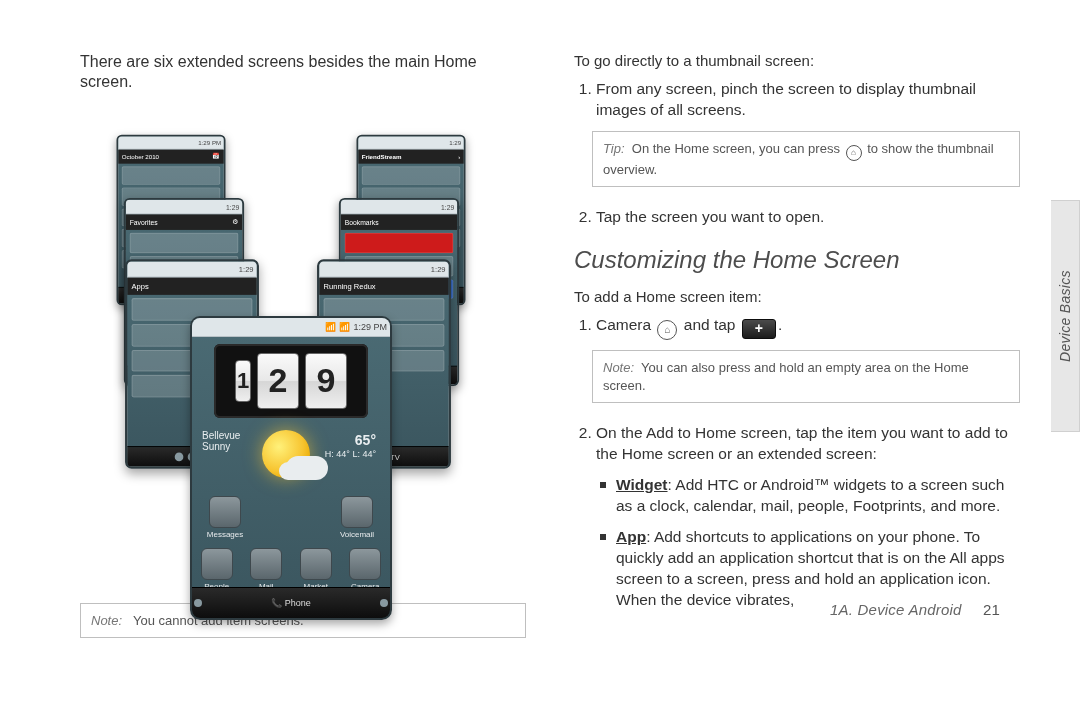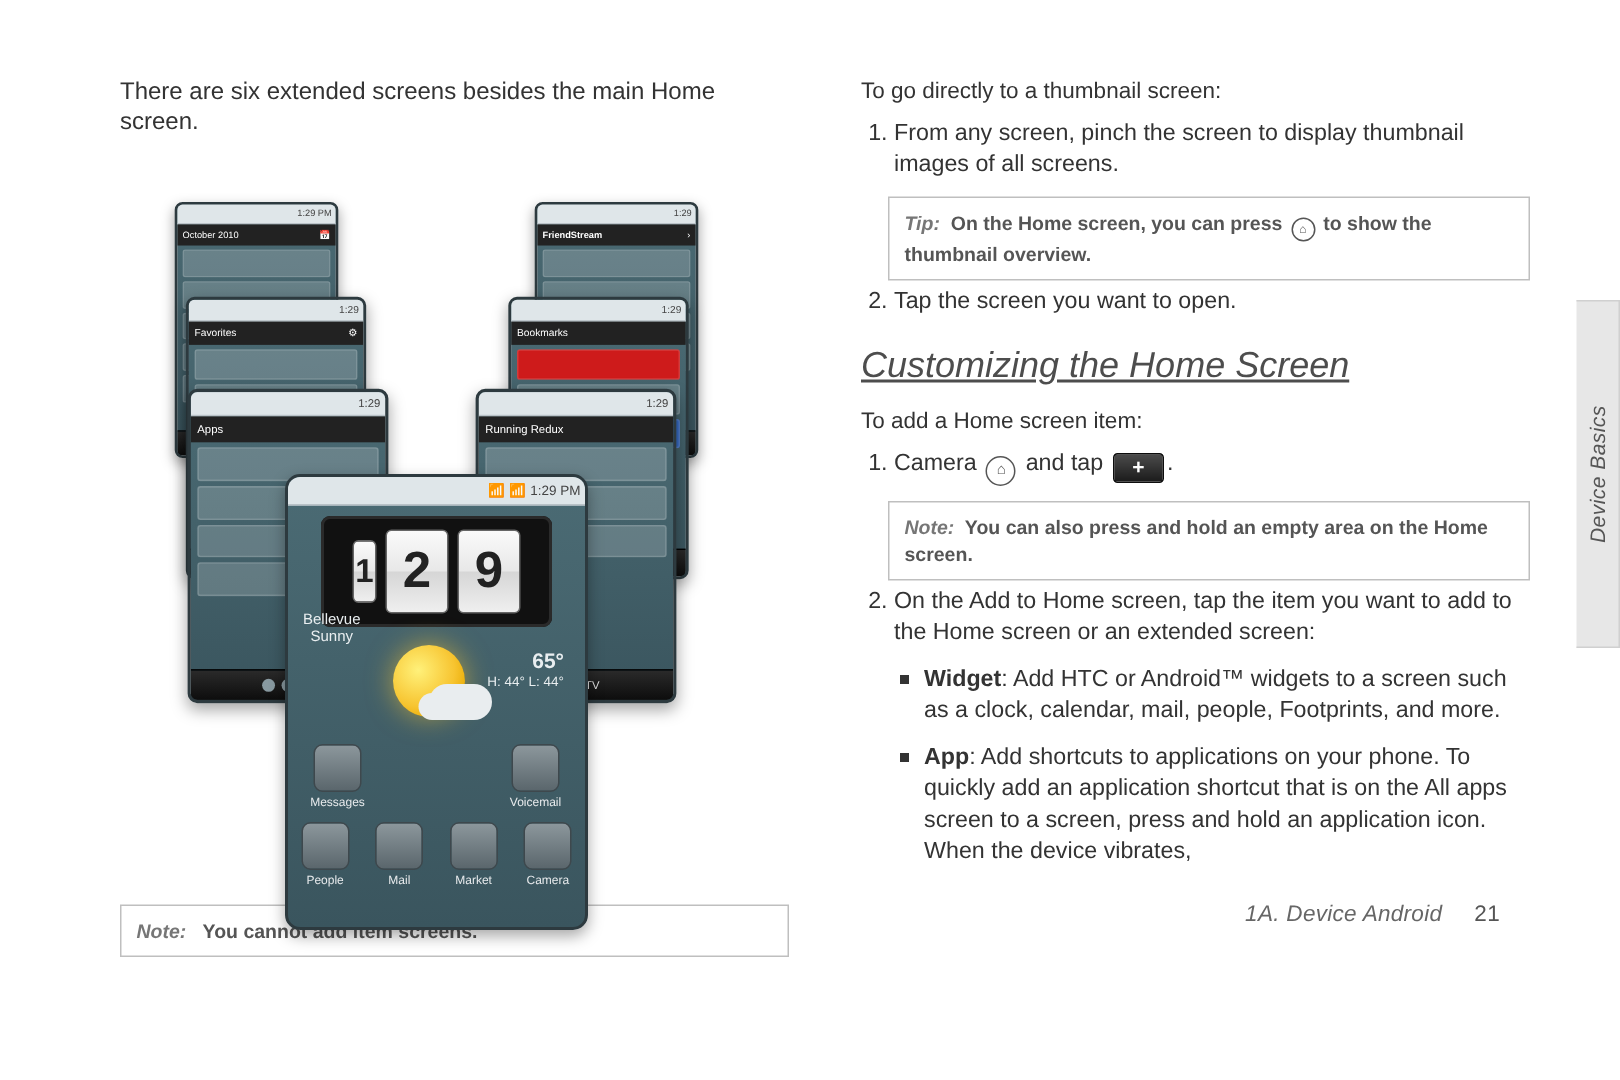--- a/index.html
+++ b/index.html
@@ -137,21 +137,21 @@
     box-shadow: 0 0 18px rgba(247,196,48,.6);
   }
   .weather-icon::after{
     content:"";
     position:absolute; left:24px; top:26px; width:42px; height:24px;
     border-radius:14px;
     background:#e9edef;
     box-shadow:-10px 3px 0 -3px #e9edef;
   }
   .city-label{
-    position:absolute; top:72px; left:10px; color:#e9eef0; font-size:10px;text-align:center;
+    position:absolute; top:94px; left:10px; color:#e9eef0; font-size:10px;
   }
   .temp-label{
     position:absolute; top:96px; right:14px; color:#e9eef0; font-size:9px;
     text-align:right; line-height:1.2;
   }
   .approw{
     position:absolute; left:0; right:0;
     display:flex; justify-content:space-around;
     font-size:8px; color:#e7eaec;
   }
@@ -172,25 +172,24 @@
     background: rgba(255,255,255,.18);
     border:1px solid rgba(255,255,255,.15);
   }
   .mini-red{background:#ce1b1b !important}
   .mini-blue{background:#3467c0 !important}
 
   
   .callout {
     border: 1px solid #bfbfbf;
     padding: 8px 10px 8px 10px;
-    margin: 10px 0 4px 0;
+    margin: 10px 0 20px 0;
     font-size: 13px;
     line-height: 1.35;
     color: #555;
-    font-weight: bold;
   }
   .callout .lead {
     font-style: italic;
     color: #767676;
   }
   .callout .after-lead { font-style: normal; color:#555; }
 
   .subhead {
     font-size: 15px;
     color: #333;
@@ -205,21 +204,20 @@
     line-height: 1.35;
     margin-bottom: 8px;
     color:#333;
   }
   h2.section {
     font-style: italic;
     font-weight: normal;
     color: #4d4d4d;
     font-size: 24px;
     margin: 18px 0 14px 0;
-    text-decoration: underline;
   }
 
   .inline-icon{
     display:inline-flex;
     align-items:center; justify-content:center;
     width:18px; height:18px;
     border-radius:50%;
     border:1.5px solid #555;
     font-size:10px;
     line-height:1;
@@ -246,21 +244,21 @@
     margin-bottom:10px;
     list-style: none;
     position:relative;
     color:#333;
   }
   .bullets li::before{
     content:"";
     position:absolute; left:-16px; top:7px;
     width:6px; height:6px; background:#333;
   }
-  .term{font-weight:bold;}
+  .term{font-weight:bold;text-decoration:underline;}
 
   
   .side-tab{
     position:absolute;
     right:0; top:200px;
     width:28px; height:230px;
     background:#e7e7e7;
     border:1px solid #d0d0d0;
     border-right:none;
     writing-mode: vertical-rl;
@@ -451,20 +449,25 @@
               <div class="app"><div class="ico" style="opacity:.0"></div><span></span></div>
               <div class="app"><div class="ico"></div><span>Voicemail</span></div>
             </div>
             <div class="approw r2">
               <div class="app"><div class="ico"></div><span>People</span></div>
               <div class="app"><div class="ico"></div><span>Mail</span></div>
               <div class="app"><div class="ico"></div><span>Market</span></div>
               <div class="app"><div class="ico"></div><span>Camera</span></div>
             </div>
           </div>
+          <div class="dock">
+            <span class="pill" style="margin-right:auto"></span>
+            <span>📞 Phone</span>
+            <span class="pill" style="margin-left:auto"></span>
+          </div>
         </div>
       </div>
 
       <div class="callout">
         <span class="lead">Note:</span>
         &nbsp;&nbsp;<span class="after-lead">You cannot add item screens.</span>
       </div>
 
     </div>
 

